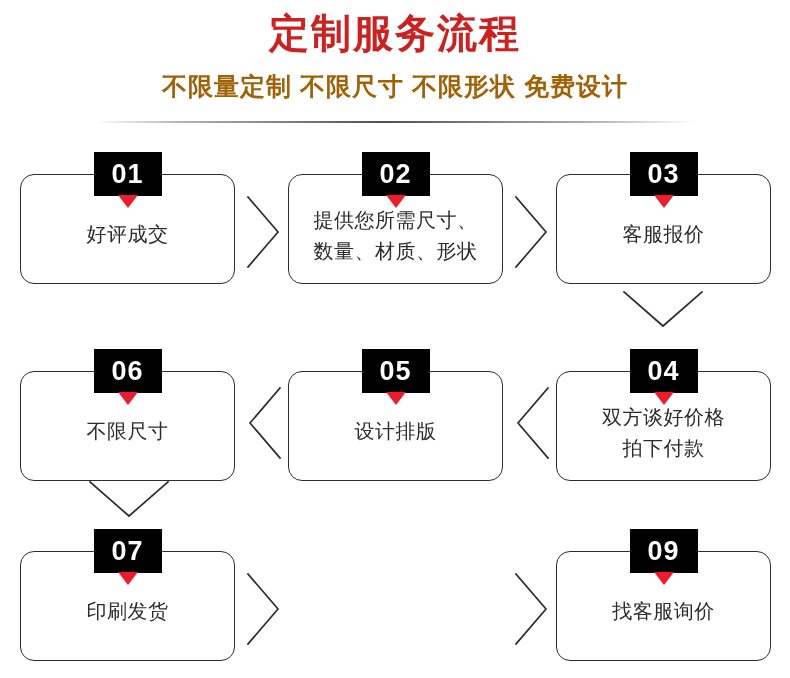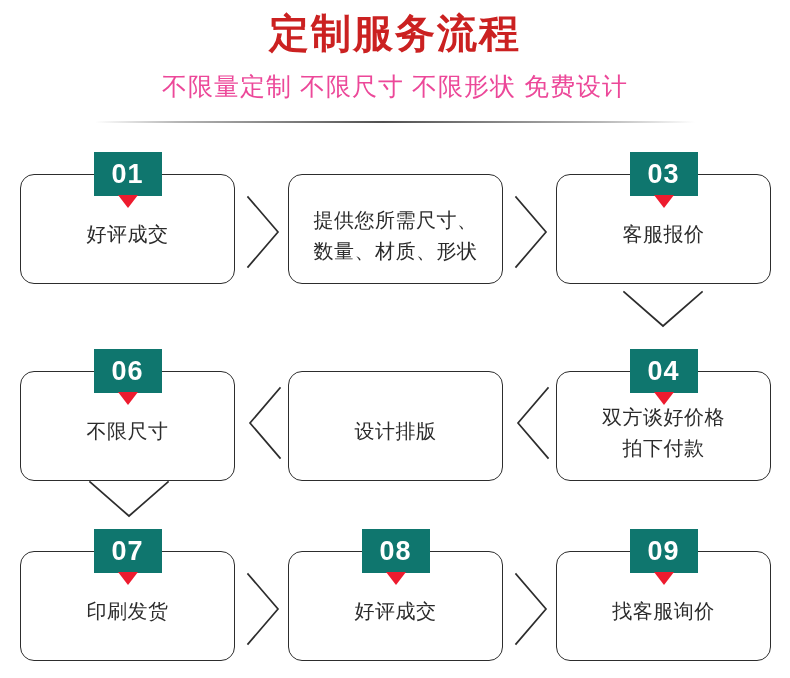--- a/index.html
+++ b/index.html
@@ -37,22 +37,22 @@
     line-height: 50px;
     font-weight: bold;
     color: #cb2121;
     letter-spacing: 2px;
   }
   .subtitle {
     margin: 0;
     padding-top: 12px;
     font-size: 25px;
     line-height: 32px;
-    font-weight: normal;
-    color: #ec4899;
+    font-weight: bold;
+    color: #a16207;
     letter-spacing: 1px;
   }
   .divider {
     position: absolute;
     left: 95px;
     top: 121px;
     width: 600px;
     height: 2px;
     background: linear-gradient(to right,
         rgba(160,160,160,0) 0%,
@@ -105,21 +105,21 @@
   }
 
   
   .badge {
     position: absolute;
     top: -23px;
     left: 50%;
     transform: translateX(-50%);
     width: 68px;
     height: 44px;
-    background: #0f766e;
+    background: #000000;
     color: #ffffff;
     font-size: 27px;
     line-height: 44px;
     font-weight: bold;
     text-align: center;
     letter-spacing: 1px;
   }
   .badge::after {
     content: "";
     position: absolute;
@@ -161,20 +161,21 @@
   <div class="divider"></div>
 
   <div class="flow">
 
     <div class="box pos-c1 pos-r1">
       <div class="badge">01</div>
       <div class="box-label">好评成交</div>
     </div>
 
     <div class="box two-line pos-c2 pos-r1">
+      <div class="badge">02</div>
       <div class="box-label">提供您所需尺寸、
 数量、材质、形状</div>
     </div>
 
     <div class="box pos-c3 pos-r1">
       <div class="badge">03</div>
       <div class="box-label">客服报价</div>
     </div>
 
     <div class="chev" style="left:244px; top:55px;">
@@ -194,20 +195,21 @@
         <polyline points="4,4 43,38 82,4" fill="none" stroke="#2d2d2d" stroke-width="1.7" stroke-linecap="square"></polyline>
       </svg>
     </div>
 
     <div class="box pos-c1 pos-r2">
       <div class="badge">06</div>
       <div class="box-label">不限尺寸</div>
     </div>
 
     <div class="box pos-c2 pos-r2">
+      <div class="badge">05</div>
       <div class="box-label">设计排版</div>
     </div>
 
     <div class="box two-line pos-c3 pos-r2">
       <div class="badge">04</div>
       <div class="box-label">双方谈好价格
 拍下付款</div>
     </div>
 
     <div class="chev" style="left:512px; top:246px;">
@@ -226,24 +228,20 @@
       <svg width="86" height="42" viewBox="0 0 86 42">
         <polyline points="4,4 43,38 82,4" fill="none" stroke="#2d2d2d" stroke-width="1.7" stroke-linecap="square"></polyline>
       </svg>
     </div>
 
     <div class="box pos-c1 pos-r3">
       <div class="badge">07</div>
       <div class="box-label">印刷发货</div>
     </div>
 
-    <div class="box pos-c2 pos-r3">
-      <div class="badge">08</div>
-      <div class="box-label">好评成交</div>
-    </div>
 
     <div class="box pos-c3 pos-r3">
       <div class="badge">09</div>
       <div class="box-label">找客服询价</div>
     </div>
 
     <div class="chev" style="left:244px; top:432px;">
       <svg width="40" height="78" viewBox="0 0 40 78">
         <polyline points="4,4 34,39 4,74" fill="none" stroke="#2d2d2d" stroke-width="1.7" stroke-linecap="square"></polyline>
       </svg>

